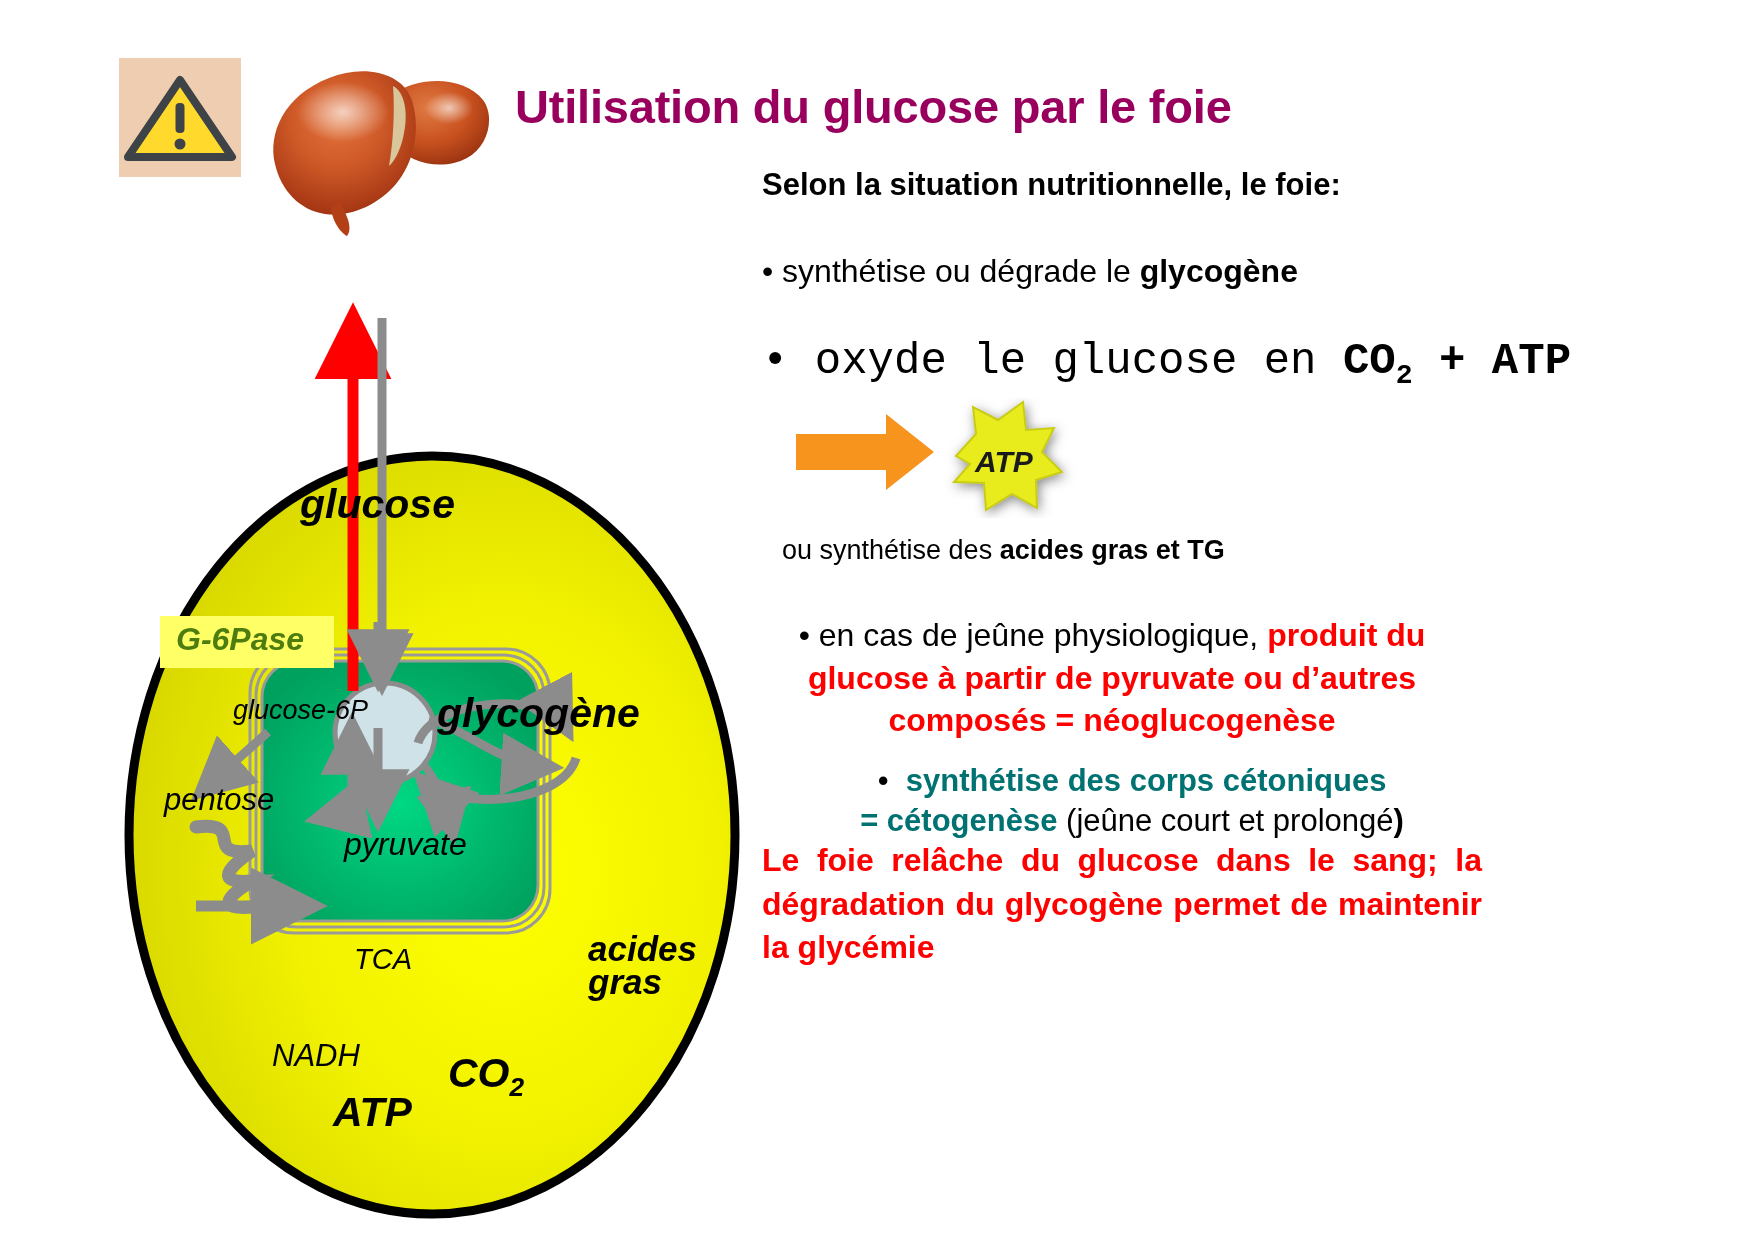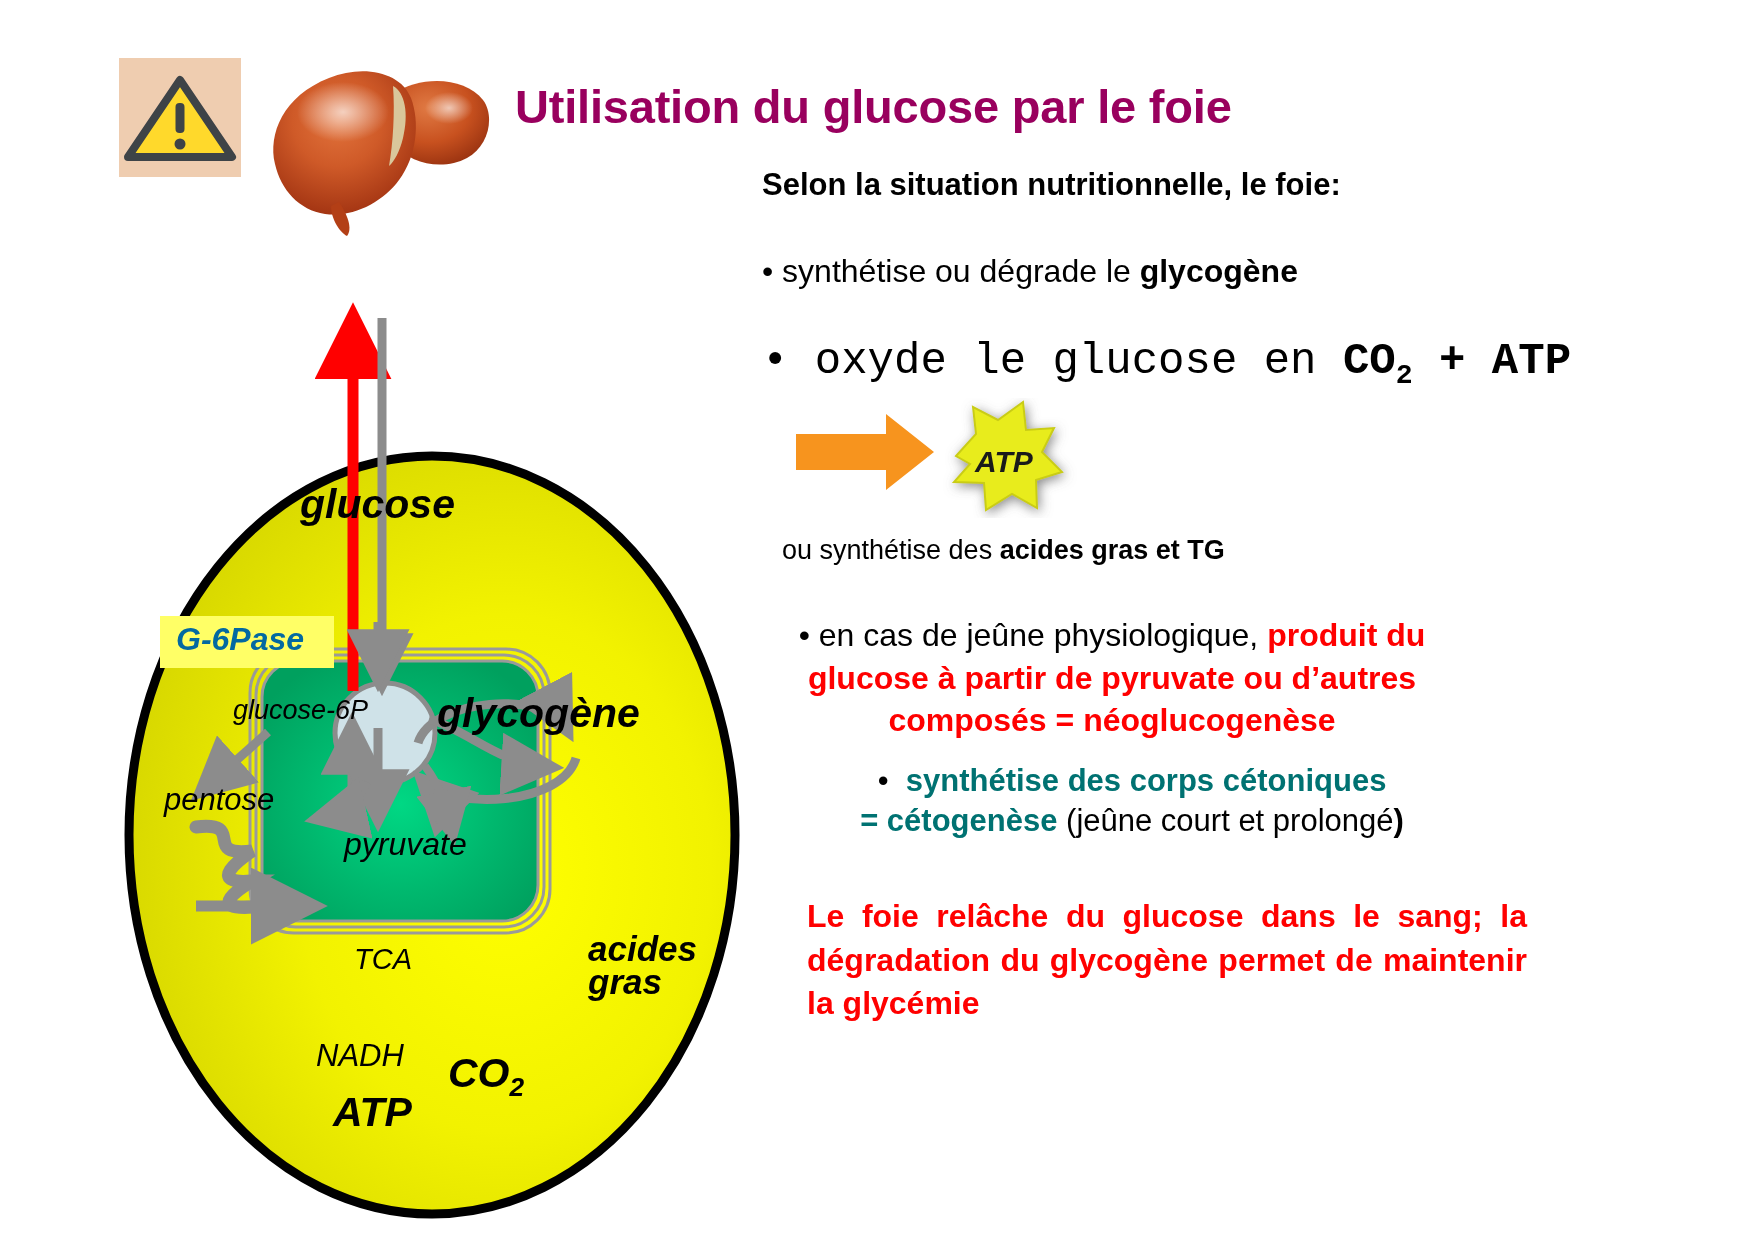--- a/index.html
+++ b/index.html
@@ -57,48 +57,48 @@
     color: #000;
     white-space: nowrap;
     font-style: italic;
   }
   #label-glucose { left: 300px; top: 251px; font-size: 41px; font-weight: bold; }
   #label-g6pase-box {
     position:absolute; left:160px; top:386px;
     width:174px; height:52px; background:#ffff66;
   }
   #label-g6pase {
-    left: 176px; top: 391px; font-size: 32px; font-weight: bold; color:#0369a1;
+    left: 176px; top: 391px; font-size: 32px; font-weight: bold; color:#4d7c0f;
   }
   #label-glucose6p { left: 233px; top: 465px; font-size: 27px; }
   #label-glycogene { left: 437px; top: 460px; font-size: 41px; font-weight: bold; }
   #label-pentose   { left: 164px; top: 552px; font-size: 31px; }
   #label-pyruvate  { left: 306px; top: 596px; font-size: 32px; margin-left: 38px; }
   #label-tca       { left: 354px; top: 713px; font-size: 29px; }
-  #label-nadh      { left: 272px; top: 808px; font-size: 31px; margin-left: 44px; }
+  #label-nadh      { left: 272px; top: 808px; font-size: 31px; }
   #label-atp       { left: 333px; top: 859px; font-size: 41px; font-weight: bold; }
   #label-co2       { left: 448px; top: 820px; font-size: 41px; font-weight: bold; }
   #label-acides    { left: 563px; top: 702px; font-size: 35px; font-weight: bold; line-height: 0.95; margin-left: 25px; }
   .sub { font-size: 0.64em; vertical-align: sub; }
 
   
   #right-col {
     position: absolute;
     left: 758px; top: 160px;
     width: 985px;
   }
   .rt { position: absolute; color: #000; text-align: center; }
   #rt-intro   { left: 4px;  top: 7px;   font-size: 31px; font-weight: bold; }
   #rt-b1      { left: 4px;  top: 93px;  font-size: 32px; }
   #rt-b2      { left: 4px;  top: 176px; font-size: 44px; font-family: Liberation Mono, monospace; }
   #rt-b3      { left: 24px; top: 375px; font-size: 27px; }
   #rt-b4      { left: 4px;  top: 454px; font-size: 32px; width: 700px; line-height: 1.33; }
   #rt-b5      { left: 4px;  top: 601px; font-size: 31px; width: 740px; line-height: 1.28; }
-  #rt-b6      { left: 4px;  top: 735px; font-size: 32px; width: 720px; line-height: 1.36;
-                text-align: justify; text-align-last: left; margin-left: 45px; }
+  #rt-b6      { left: 4px;  top: 679px; font-size: 32px; width: 720px; line-height: 1.36;
+                text-align: justify; text-align-last: left; }
   .red  { color: #ff0000; font-weight: bold; }
   .teal { color: #007272; font-weight: bold; }
   .bold { font-weight: bold; }
 
   
   #atp-burst-row {
     position: absolute;
     left: 32px; top: 238px;
     width: 420px; height: 120px;
   }

